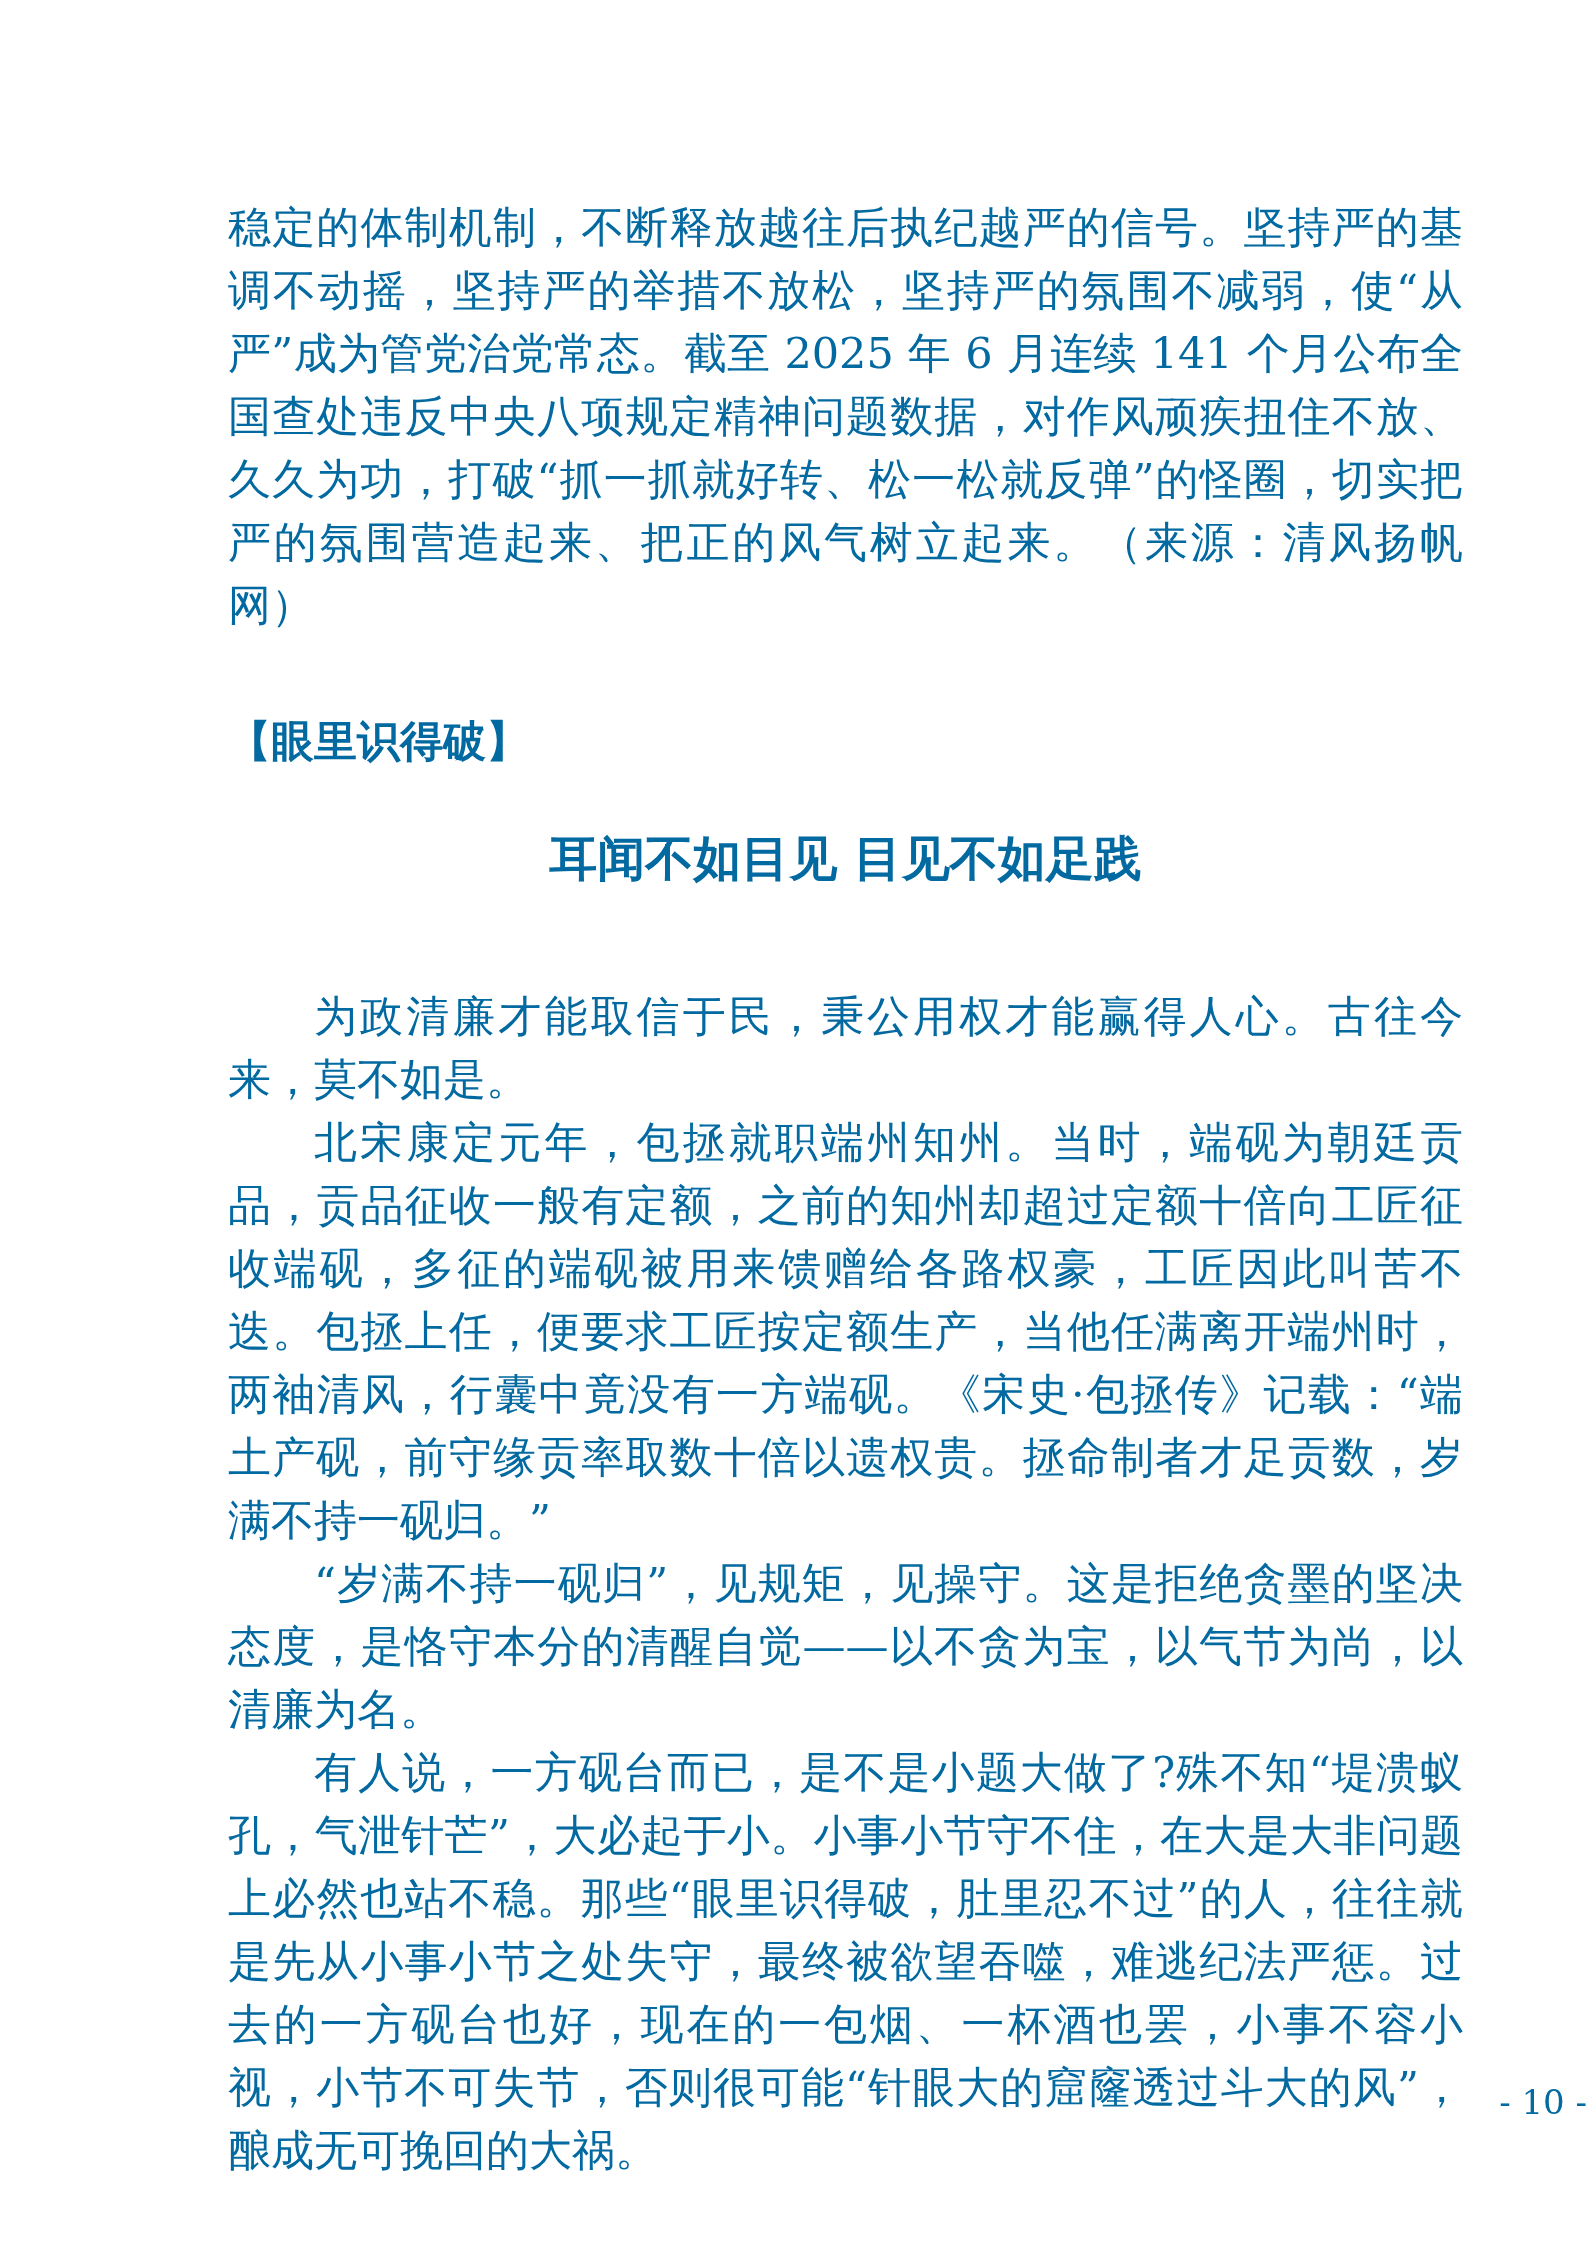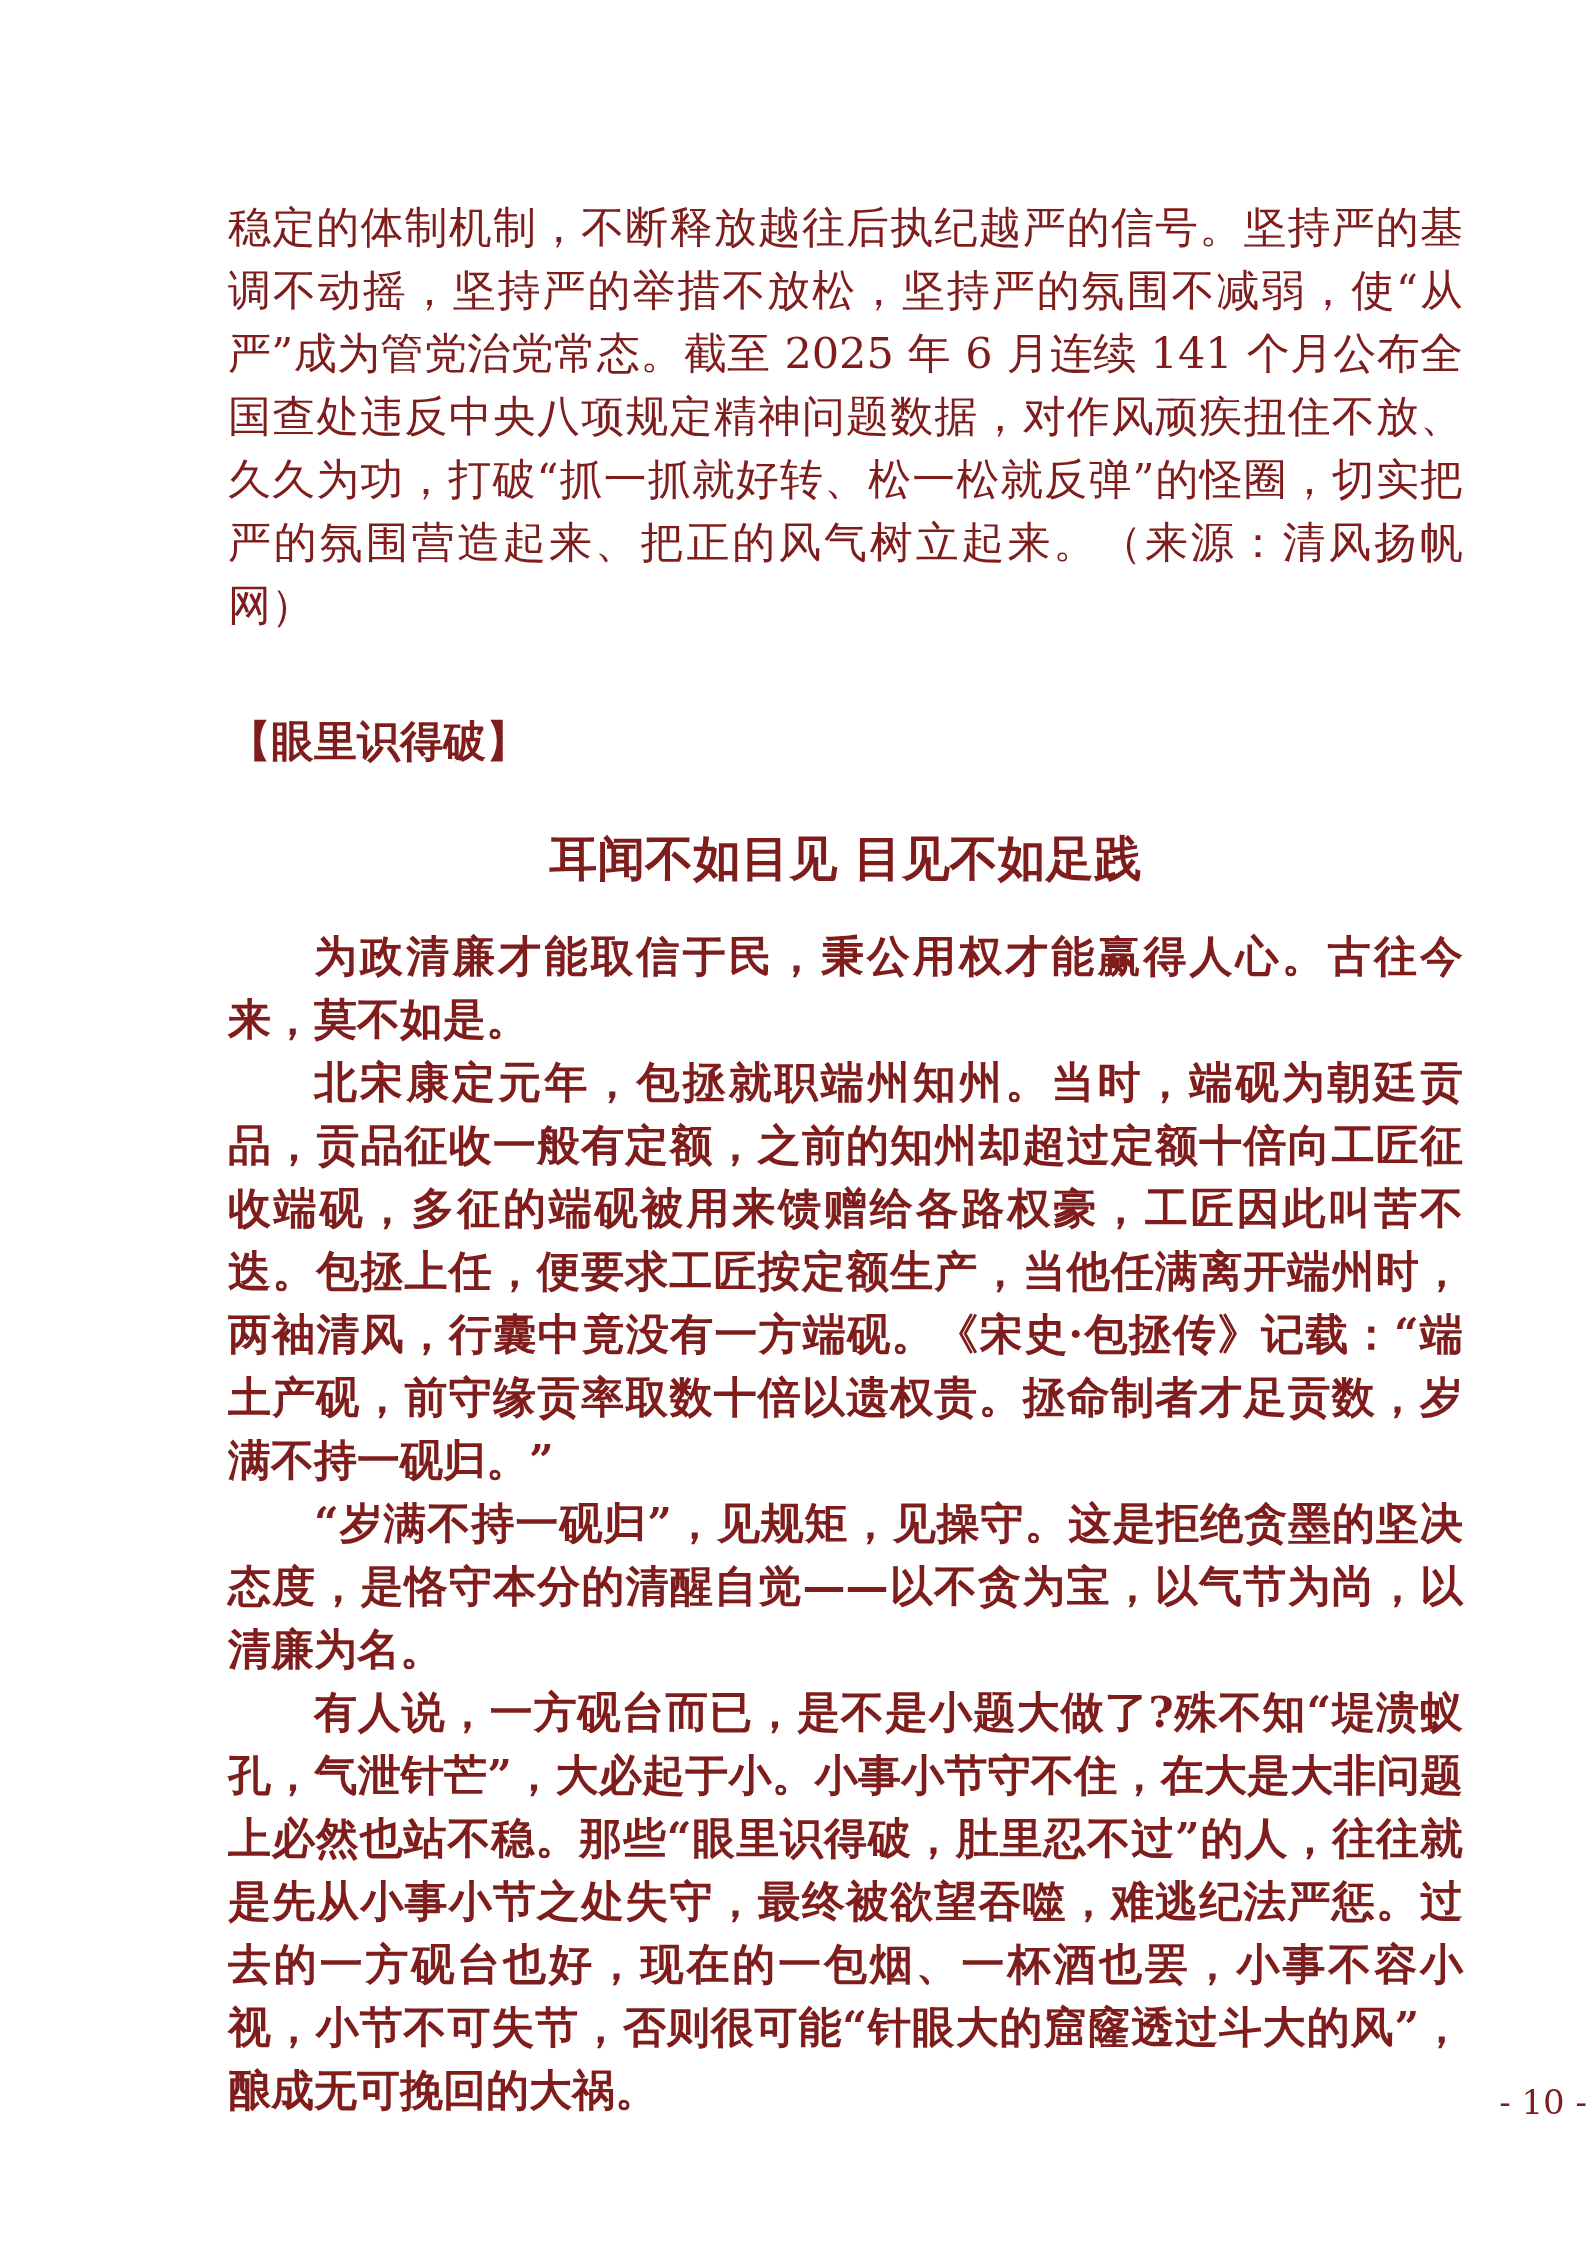--- a/index.html
+++ b/index.html
@@ -7,21 +7,21 @@
     padding: 0;
     background: #ffffff;
   }
   .page {
     position: relative;
     width: 1587px;
     height: 2245px;
     background: #ffffff;
     overflow: hidden;
     font-family: "DejaVu Serif", "Liberation Serif", serif;
-    color: #7f1d1d;
+    color: #0369a1;
   }
   .content {
     position: absolute;
     top: 0;
     left: 228px;
     width: 1235px;
   }
   .para-continued {
     margin: 0;
     padding-top: 196px;
@@ -38,22 +38,21 @@
     text-align: left;
   }
   .article-title {
     margin: 50px 0 0 0;
     font-size: 48px;
     line-height: 70px;
     font-weight: bold;
     text-align: center;
   }
   .body-text {
-    margin-top: 32px;
-    font-weight: bold;
+    margin-top: 92px;
   }
   .body-text p {
     margin: 0;
     font-size: 43px;
     line-height: 63px;
     text-align: justify;
     text-justify: inter-ideograph;
     text-indent: 2em;
   }
   .page-number {

